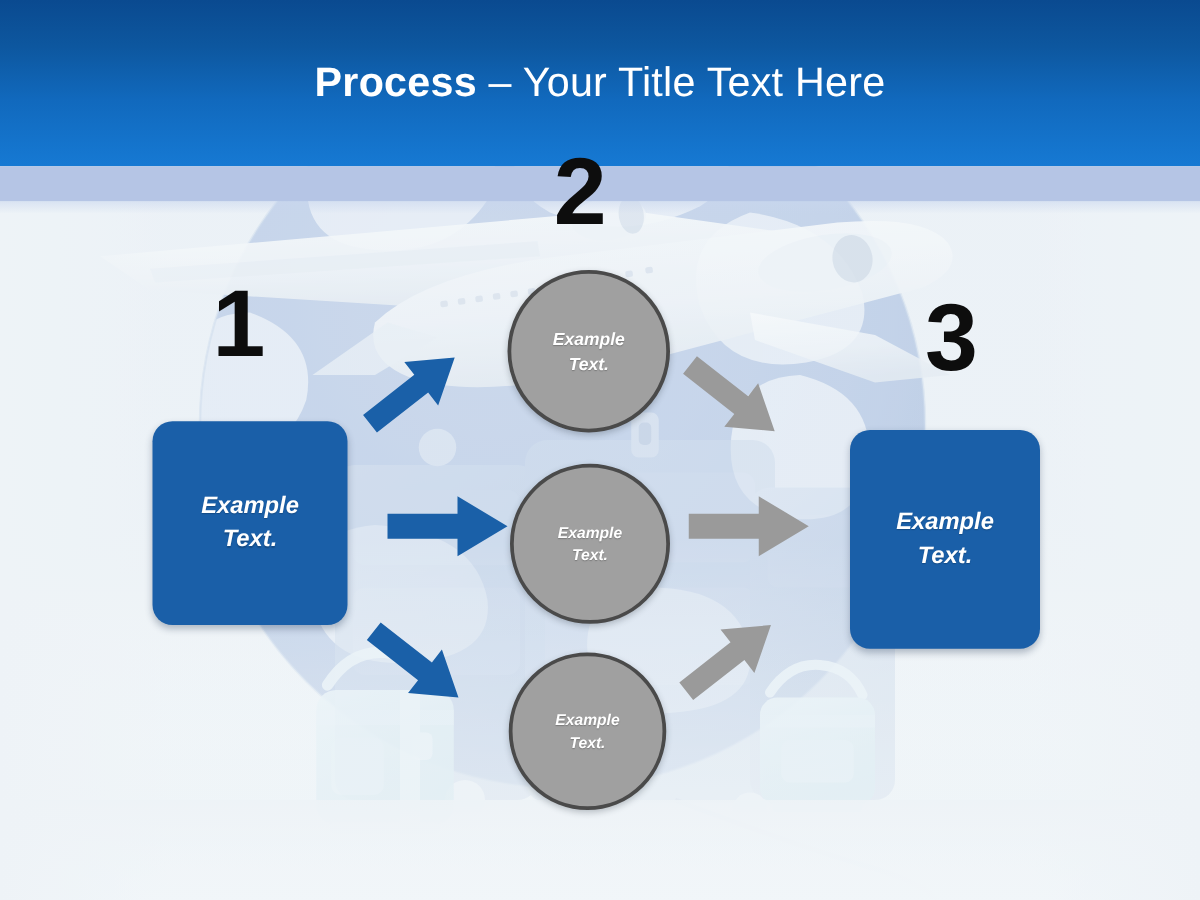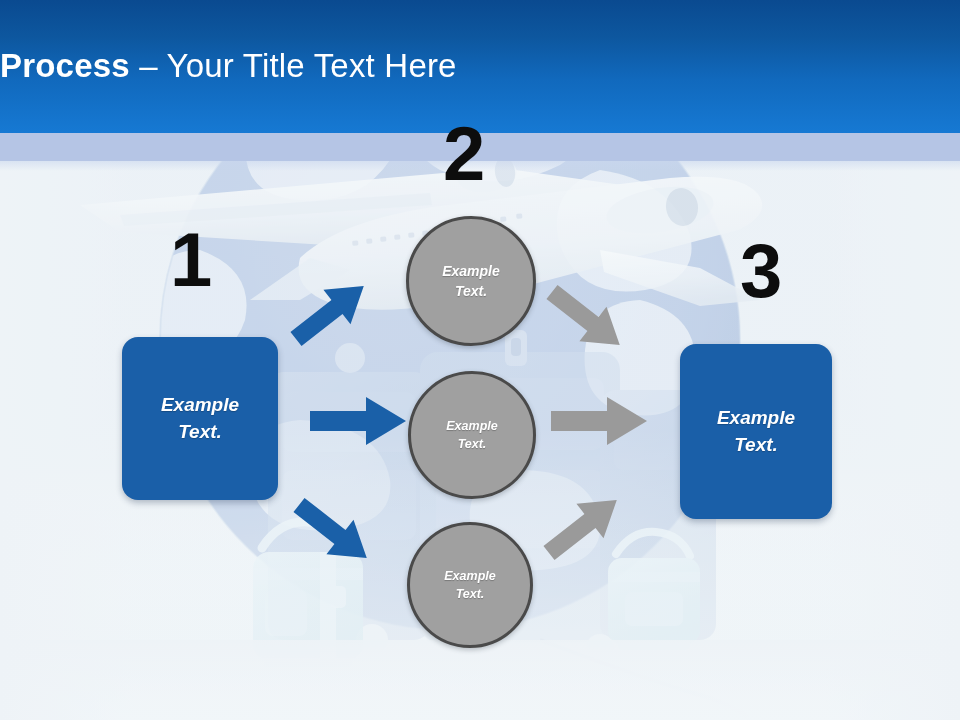--- a/index.html
+++ b/index.html
@@ -27,21 +27,21 @@
     background:#b5c5e5;
     z-index:6;
   }
   .header-band-fade{
     position:absolute;left:0;top:161px;width:960px;height:10px;
     background:linear-gradient(180deg,rgba(200,214,238,.55),rgba(240,245,250,0));
     z-index:6;
   }
   .title{
     position:absolute;left:0;top:48px;width:960px;
-    color:#ffffff;
+    text-align:center;color:#ffffff;
     font-size:33px;letter-spacing:.2px;line-height:1.1;
     font-weight:400;
     z-index:7;
     white-space:nowrap;
   }
   .title .strong{font-weight:700;}
 
   
   .step-num{
     position:absolute;

